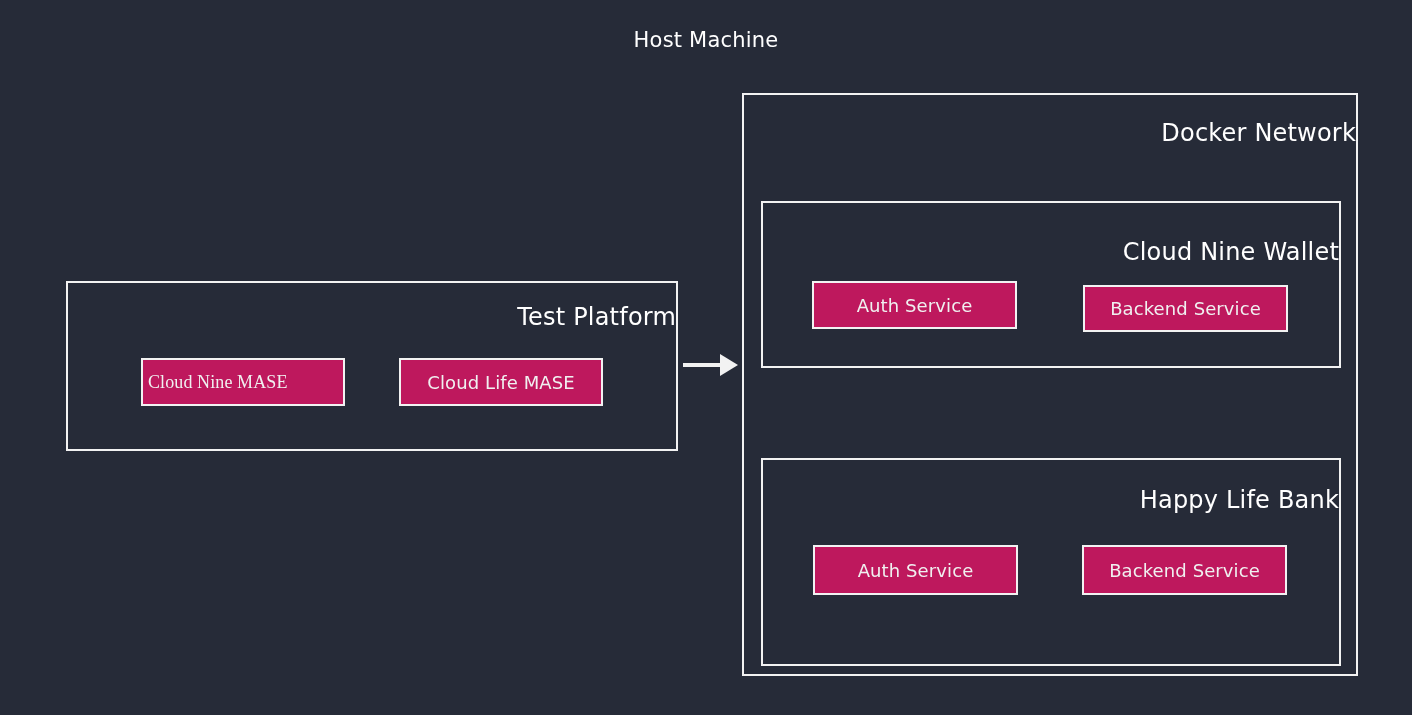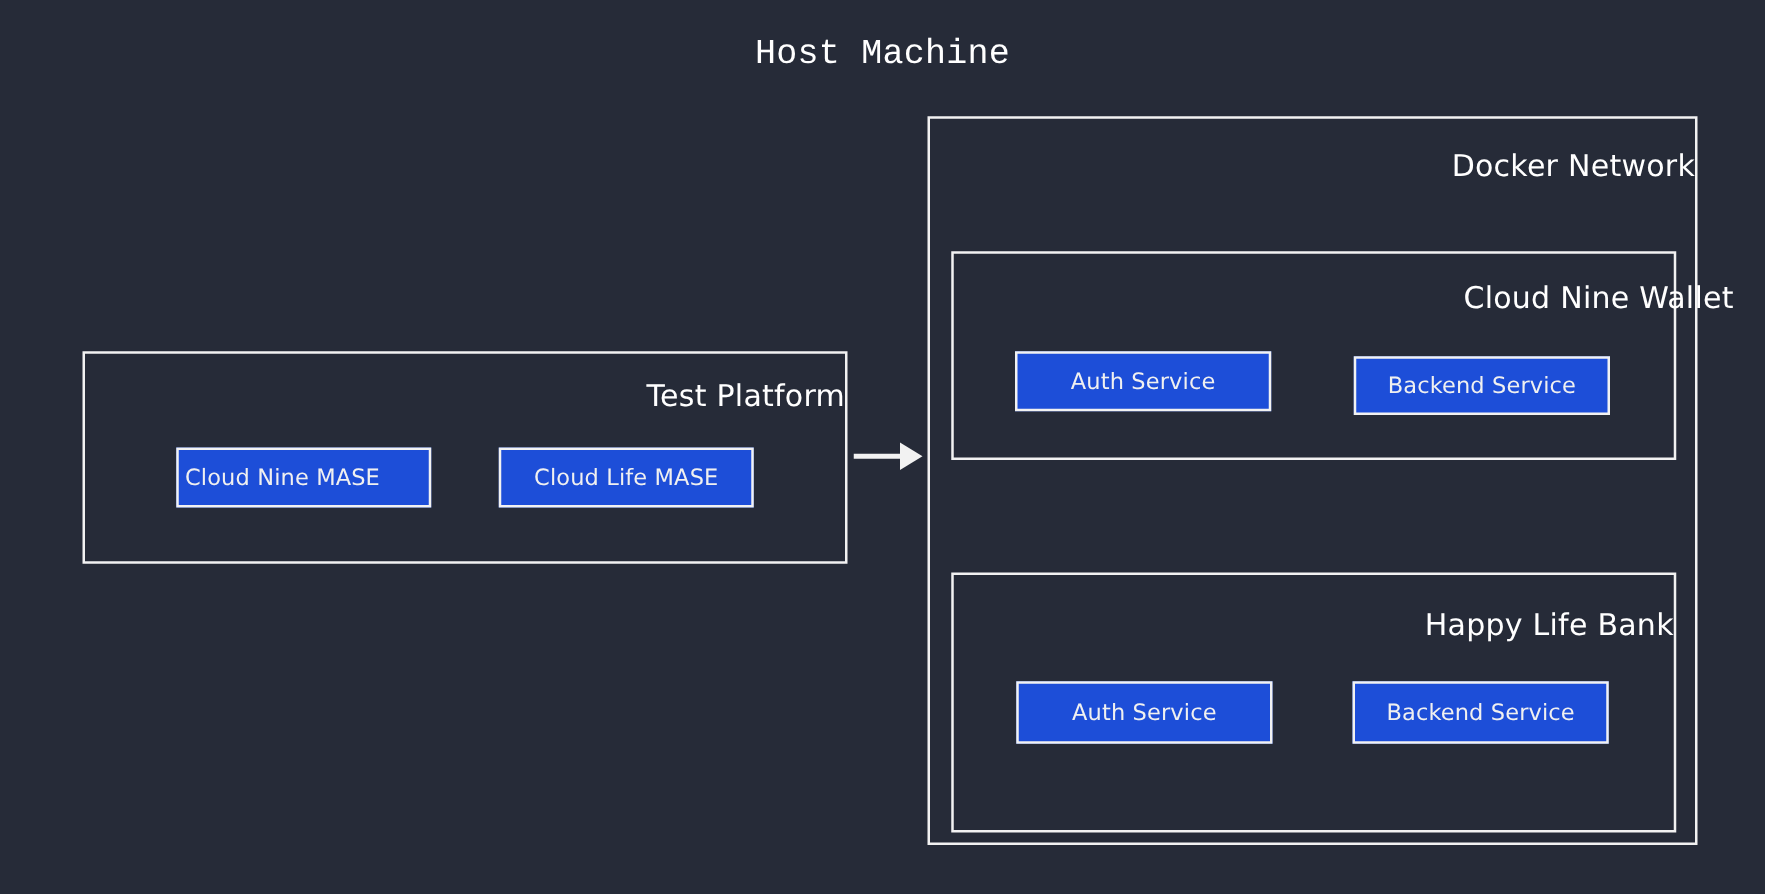--- a/index.html
+++ b/index.html
@@ -31,24 +31,23 @@
   }
 
   
   .diagram-title {
     position: absolute;
     left: 0;
     top: 28px;
     width: 1412px;
     text-align: center;
     color: #ffffff;
-    font-size: 28px;
+    font-size: 21px;
     font-weight: 400;
     letter-spacing: 0.2px;
-    font-family: Liberation Mono, monospace;
   }
 
   
   .group-box {
     border: 2px solid #f2f2f2;
     background: transparent;
   }
 
   .group-title {
     position: absolute;
@@ -57,38 +56,39 @@
     text-align: right;
     color: #ffffff;
     font-size: 24px;
     font-weight: 400;
     letter-spacing: 0.2px;
   }
 
   
   .service-box {
     border: 2px solid #f2f2f2;
-    background: #1d4ed8;
+    background: #be185d;
     display: flex;
     align-items: center;
     justify-content: center;
   }
 
   .service-label {
     color: #f0f0f0;
     font-size: 18px;
     font-weight: 400;
     white-space: nowrap;
     letter-spacing: 0.1px;
   }
 
   
   .service-box.tight-left {
     justify-content: flex-start;
     padding-left: 5px;
+    font-family: Liberation Serif, serif;
   }
 
   
   .arrow-line {
     position: absolute;
     background: #f2f2f2;
   }
   .arrow-head {
     position: absolute;
     width: 0;
@@ -120,21 +120,21 @@
   <div>
     <div class="arrow-line" style="left:683px; top:363px; width:48px; height:4px;"></div>
     <div class="arrow-head" style="left:720px; top:354px;"></div>
   </div>
 
   <div class="node group-box" style="left:742px; top:93px; width:616px; height:583px;">
     <div class="group-title" style="top:24px;">Docker Network</div>
   </div>
 
   <div class="node group-box" style="left:761px; top:201px; width:580px; height:167px;">
-    <div class="group-title" style="top:21px;padding-left:48px;">Cloud Nine Wallet</div>
+    <div class="group-title" style="top:35px;">Cloud Nine Wallet</div>
   </div>
 
   <div class="node service-box" style="left:812px; top:281px; width:205px; height:48px;">
     <span class="service-label">Auth Service</span>
   </div>
 
   <div class="node service-box" style="left:1083px; top:285px; width:205px; height:47px;">
     <span class="service-label">Backend Service</span>
   </div>
 

